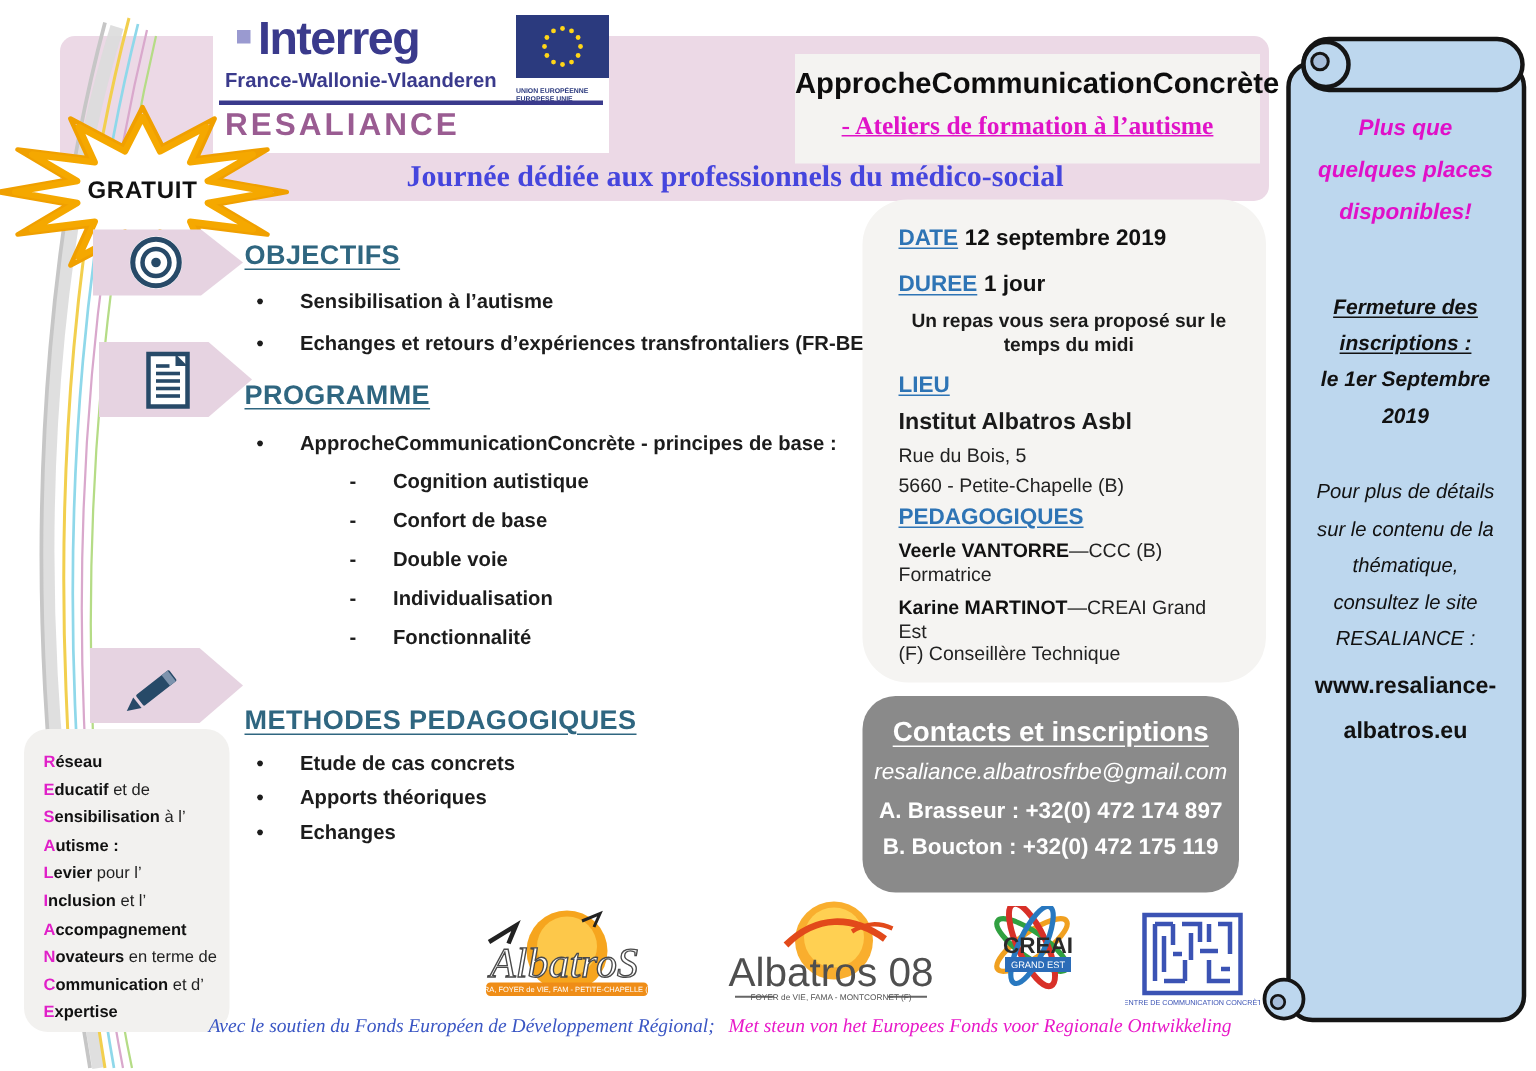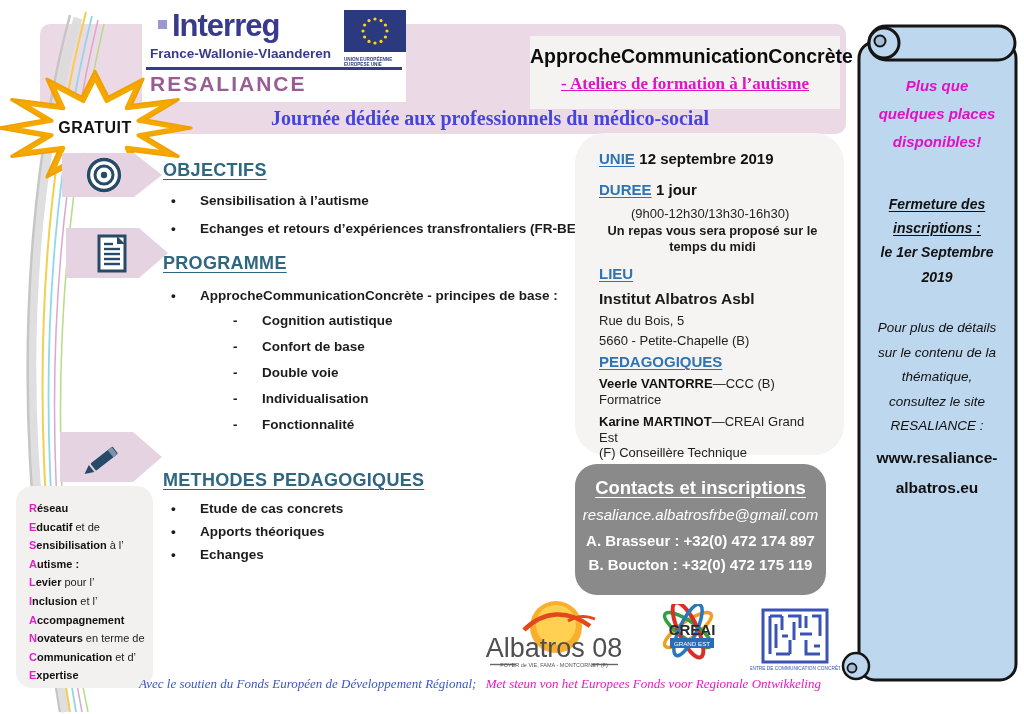--- a/index.html
+++ b/index.html
@@ -230,28 +230,27 @@
     <div><span class="ai">L</span><span class="ab">evier</span><span class="ar"> pour l’</span></div>
     <div><span class="ai">I</span><span class="ab">nclusion</span><span class="ar"> et l’</span></div>
     <div><span class="ai">A</span><span class="ab">ccompagnement</span><span class="ar"></span></div>
     <div><span class="ai">N</span><span class="ab">ovateurs</span><span class="ar"> en terme de</span></div>
     <div><span class="ai">C</span><span class="ab">ommunication</span><span class="ar"> et d’</span></div>
     <div><span class="ai">E</span><span class="ab">xpertise</span><span class="ar"></span></div>
   </div>
 
   <div class="abs info-card z4">
     <div class="row-date">
-      <span class="card-lbl">UNIE</span>
+      <span class="card-lbl">DATE</span>
       <span class="card-val">12 septembre 2019</span>
     </div>
     <div class="row-duree">
       <span class="card-lbl">DUREE</span>
       <span class="card-val">1 jour</span>
     </div>
-    <div class="hours">(9h00-12h30/13h30-16h30)</div>
     <div class="meal">
       <span>Un repas vous sera proposé sur le</span><br><span>temps du midi</span>
     </div>
     <div class="row-lieu">
       <span class="card-lbl">LIEU</span>
     </div>
     <div class="venue">Institut Albatros Asbl</div>
     <div class="addr">Rue du Bois, 5</div>
     <div class="addr">5660 - Petite-Chapelle (B)</div>
     <div class="row-interv">
@@ -294,20 +293,31 @@
       <span>thématique,</span><br>
       <span>consultez le site</span><br>
       <span>RESALIANCE :</span>
     </div>
     <div class="sc-web">
       <span>www.resaliance-</span><br>
       <span>albatros.eu</span>
     </div>
   </div>
 
+  <div class="abs logo-box" style="left:296px;top:606px;width:160px;height:64px;">
+    <svg width="160" height="64" viewBox="0 0 160 64">
+      <circle cx="82" cy="28" r="27" fill="#f6a51e"></circle>
+      <circle cx="82" cy="25" r="20" fill="#fdc84a"></circle>
+      <path d="M30,22 L48,11 L43,23" stroke="#222" stroke-width="3" fill="none"></path>
+      <path d="M92,8 L104,3 L100,12" stroke="#222" stroke-width="2" fill="none"></path>
+      <text x="80" y="45" text-anchor="middle" font-family="Liberation Serif, serif" font-style="italic" font-size="28" fill="#ffffff" stroke="#4a4a4a" stroke-width="0.9">AlbatroS</text>
+      <rect x="28" y="49" width="108" height="9" rx="3" fill="#ef8d17"></rect>
+      <text x="82" y="55.6" text-anchor="middle" font-size="5" fill="#ffffff">SRA, FOYER de VIE, FAM - PETITE-CHAPELLE (B)</text>
+    </svg>
+  </div>
 
   <div class="abs logo-box" style="left:468px;top:600px;width:172px;height:72px;">
     <svg width="172" height="72" viewBox="0 0 172 72">
       <circle cx="88" cy="27" r="26" fill="#f9ae2e"></circle>
       <circle cx="88" cy="25" r="20" fill="#ffd052"></circle>
       <path d="M56,30 C76,10 100,10 122,26" stroke="#e2491a" stroke-width="4.5" fill="none"></path>
       <path d="M100,21 C110,15 118,15 127,19" stroke="#e2491a" stroke-width="3" fill="none"></path>
       <text x="86" y="57" text-anchor="middle" font-family="Liberation Sans, sans-serif" font-size="27" fill="#4f4f4f">Albatros 08</text>
       <line x1="22" y1="64.5" x2="48" y2="64.5" stroke="#666" stroke-width="1.4"></line>
       <line x1="124" y1="64.5" x2="150" y2="64.5" stroke="#666" stroke-width="1.4"></line>

